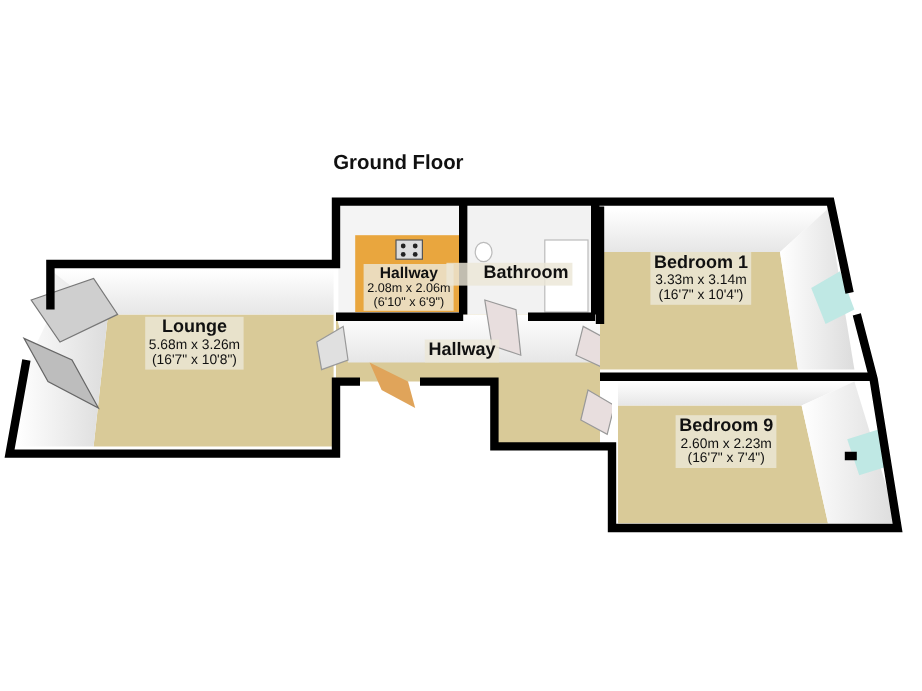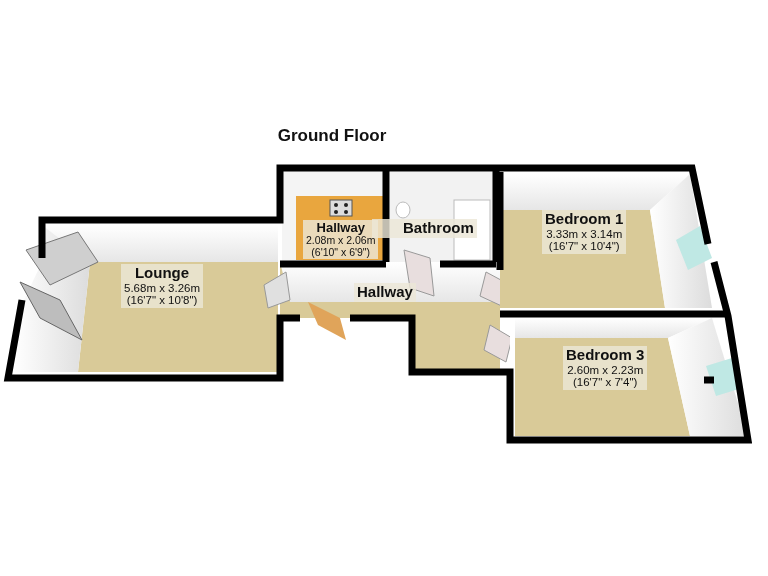--- a/index.html
+++ b/index.html
@@ -118,16 +118,16 @@
   <span class="name">Hallway</span>
 </div>
 
 <div class="label" style="left:542px;top:210px;">
   <span class="name">Bedroom 1</span>
   <span class="dim">3.33m x 3.14m</span>
   <span class="dim">(16'7" x 10'4")</span>
 </div>
 
 <div class="label" style="left:563px;top:346px;">
-  <span class="name">Bedroom 3</span>
+  <span class="name">Bedroom 9</span>
   <span class="dim">2.60m x 2.23m</span>
   <span class="dim">(16'7" x 7'4")</span>
 </div>
 
 </body></html>

